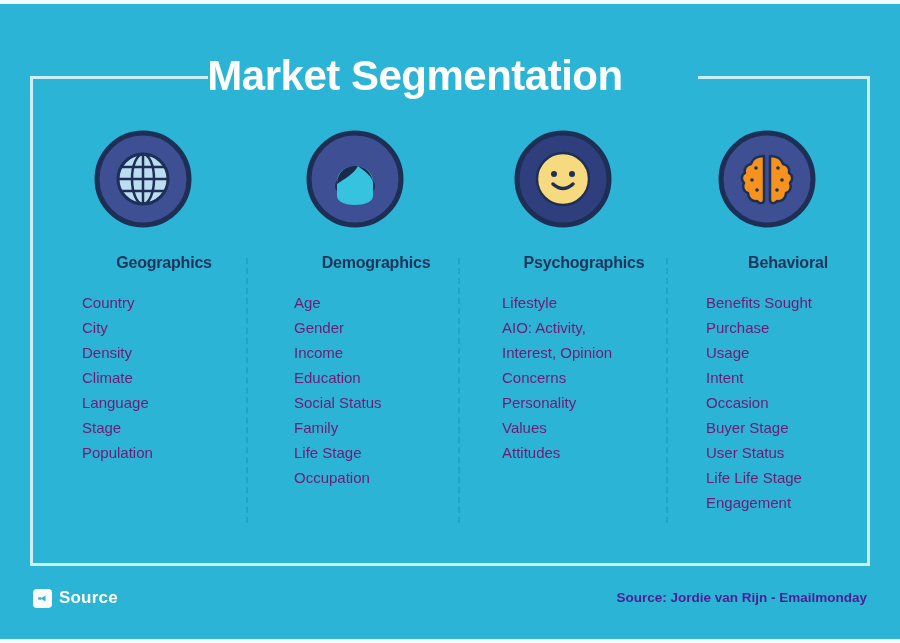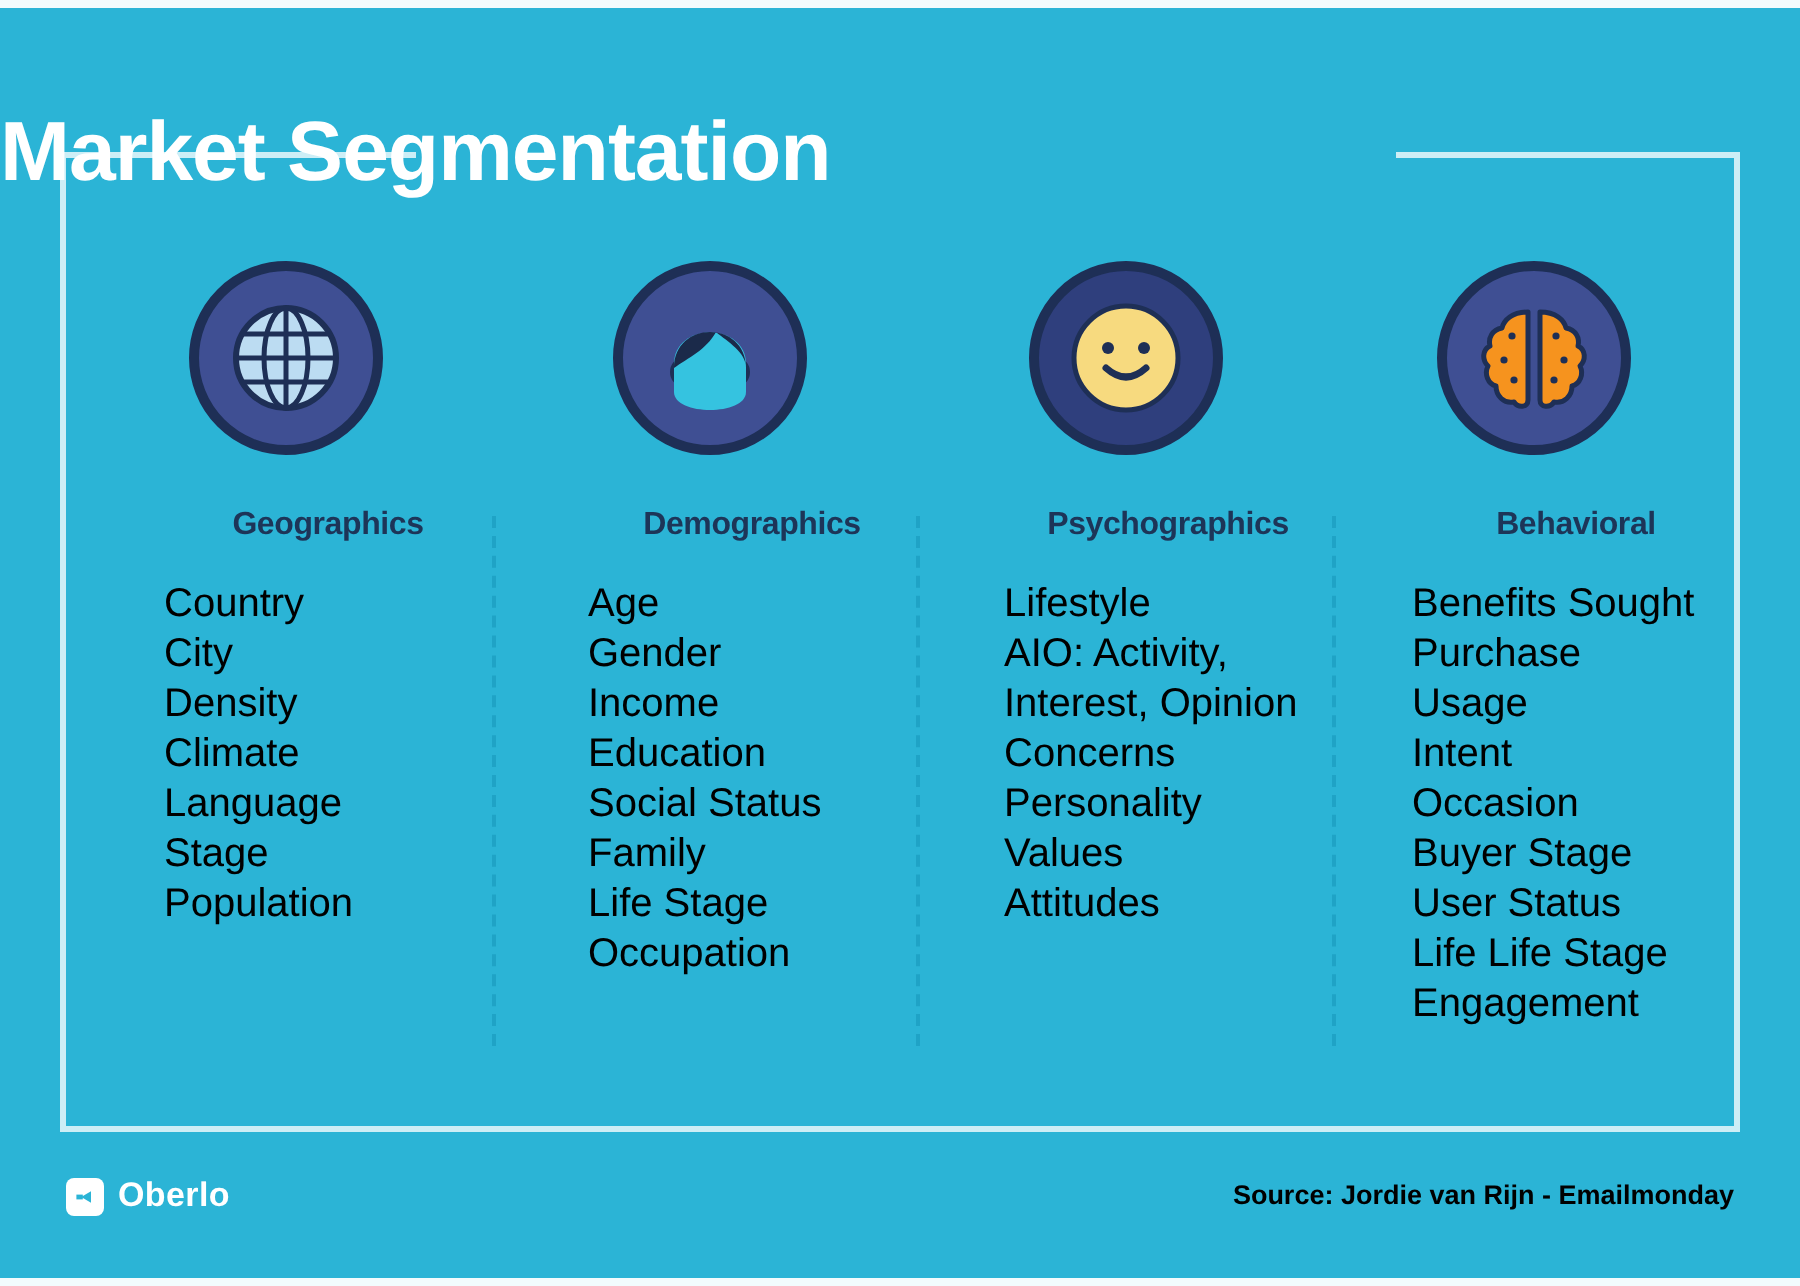--- a/index.html
+++ b/index.html
@@ -50,20 +50,21 @@
     height: 34px;
     background: #2bb4d6;
   }
 
   
   .title {
     position: absolute;
     left: 0;
     top: 50px;
     width: 830px;
+    text-align: center;
     color: #ffffff;
     font-size: 42px;
     font-weight: bold;
     letter-spacing: -0.5px;
     line-height: 52px;
     white-space: nowrap;
   }
 
   
   .columns {
@@ -113,22 +114,22 @@
     margin-bottom: 18px;
     white-space: nowrap;
     text-align: center;
   }
   .col-list {
     list-style: none;
     margin: 0;
     padding: 0;
   }
   .col-list li {
-    color: #000000;
-    font-size: 20px;
+    color: #701a75;
+    font-size: 15px;
     line-height: 25px;
     white-space: nowrap;
   }
 
   
   .footer {
     position: absolute;
     left: 0;
     bottom: 0;
     width: 900px;
@@ -154,21 +155,21 @@
   .logo-text {
     color: #ffffff;
     font-size: 17px;
     font-weight: bold;
     letter-spacing: 0.2px;
   }
   .source {
     position: absolute;
     right: 33px;
     top: 22px;
-    color: #000000;
+    color: #4c1d95;
     font-size: 13.5px;
     font-weight: bold;
     white-space: nowrap;
   }
 </style>
 </head>
 <body>
 
 <div id="infographic">
 
@@ -281,19 +282,19 @@
   </div>
 
   <div class="footer">
     <div class="logo">
       <span class="logo-mark">
         <svg width="13" height="13" viewBox="0 0 13 13">
           <path d="M9.5 3.6 L4.6 6.5 L9.5 9.4 Z" fill="#2bb4d6"></path>
           <rect x="2.2" y="5.3" width="3.2" height="2.4" fill="#2bb4d6"></rect>
         </svg>
       </span>
-      <span class="logo-text">Oberlo</span>
+      <span class="logo-text">Source</span>
     </div>
     <div class="source">Source: Jordie van Rijn - Emailmonday</div>
   </div>
 
   <div class="edge-strip bottom"></div>
 </div>
 
 </body></html>

